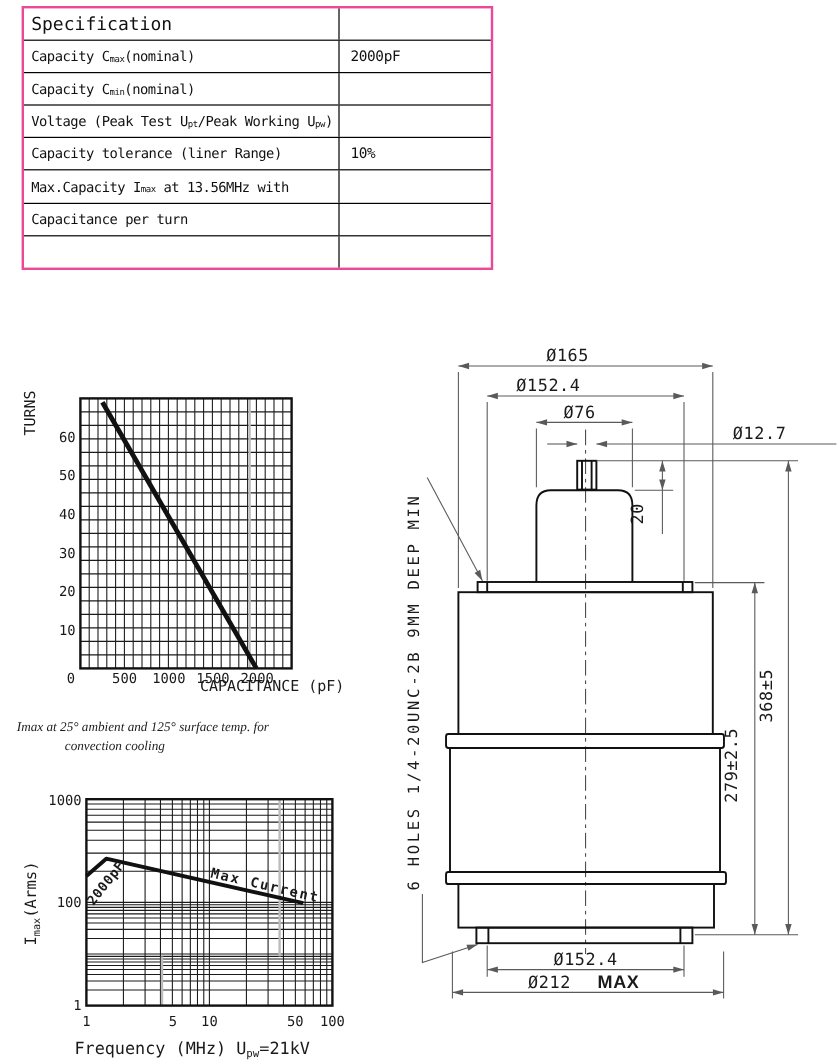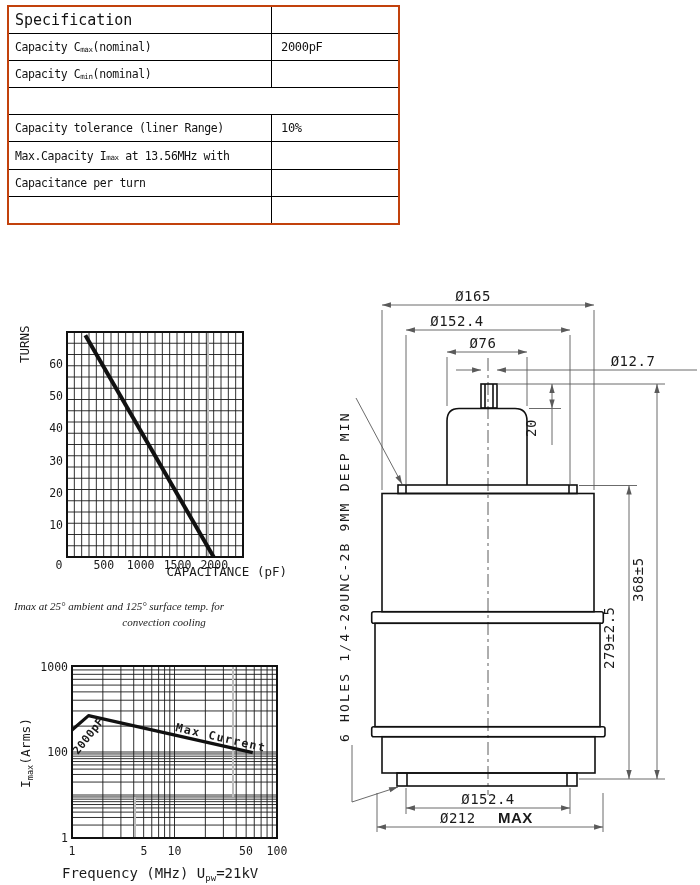--- a/index.html
+++ b/index.html
@@ -1,30 +1,30 @@
 <!DOCTYPE html>
 <html><head>
 <meta charset="utf-8">
 <style>
   html,body{margin:0;padding:0;background:#fff;}
   #root{position:relative;width:700px;height:885px;background:#ffffff;overflow:hidden;
         font-family:"DejaVu Sans Mono", monospace;color:#111;}
   
-  .spec-table{position:absolute;left:7px;top:5px;width:389px;border:2px solid #c2410c;}
+  .spec-table{position:absolute;left:18px;top:5px;width:389px;border:2px solid #ec4899;}
   .tr{display:grid;grid-template-columns:263px 1fr;border-bottom:1.5px solid #000;height:26.1px;}
   .tr:last-child{border-bottom:none;}
   .td{display:flex;align-items:center;white-space:pre;overflow:hidden;}
   .td.label{padding-left:6px;border-right:1.5px solid #000;font-size:11.5px;letter-spacing:-0.4px;}
   .td.value{padding-left:9px;font-size:12px;letter-spacing:-0.3px;}
   .td.label.title{font-size:15px;letter-spacing:0;}
   .td sub{font-size:7.5px;transform:translateY(2px);}
   
   .note{position:absolute;left:14px;top:598px;width:260px;
         font-family:"Liberation Serif", serif;font-style:italic;font-size:11px;line-height:16px;color:#1a1a1a;}
-  .note .l2{padding-left:40px;text-align:center;}
+  .note .l2{padding-left:40px;}
   
   svg{position:absolute;}
   #c1{left:0;top:295px;}
   #c2{left:0;top:645px;}
   #dwg{left:325px;top:290px;}
   text{fill:#1a1a1a;}
   .tick{font-size:11.5px;}
   .axis-title{font-size:12.5px;}
   .grid line{stroke:#1a1a1a;stroke-width:0.9;}
   .curve{fill:none;stroke:#111;stroke-linejoin:round;stroke-linecap:butt;}
@@ -44,20 +44,21 @@
       <div class="td value"></div>
     </div>
     <div class="tr">
       <div class="td label"><span>Capacity C</span><sub>max</sub><span>(nominal)</span><sub></sub><span></span></div>
       <div class="td value">2000pF</div>
     </div>
     <div class="tr">
       <div class="td label"><span>Capacity C</span><sub>min</sub><span>(nominal)</span><sub></sub><span></span></div>
     </div>
     <div class="tr">
+      <div class="td label"><span>Voltage (Peak Test U</span><sub>pt</sub><span>/Peak Working U</span><sub>pw</sub><span>)</span></div>
     </div>
     <div class="tr">
       <div class="td label"><span>Capacity tolerance (liner Range)</span><sub></sub><span></span><sub></sub><span></span></div>
       <div class="td value">10%</div>
     </div>
     <div class="tr">
       <div class="td label"><span>Max.Capacity I</span><sub>max</sub><span> at 13.56MHz with</span><sub></sub><span></span></div>
     </div>
     <div class="tr">
       <div class="td label"><span>Capacitance per turn</span><sub></sub><span></span><sub></sub><span></span></div>

